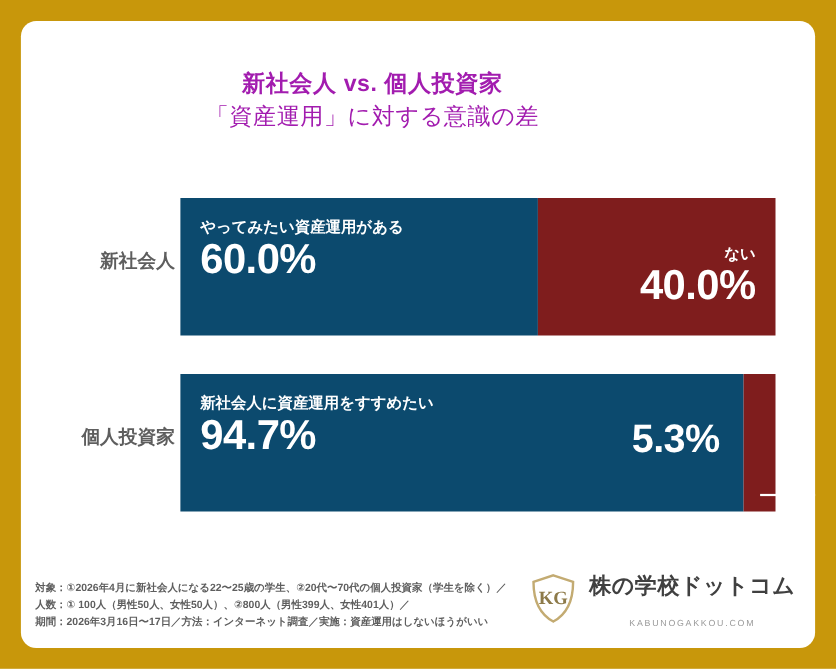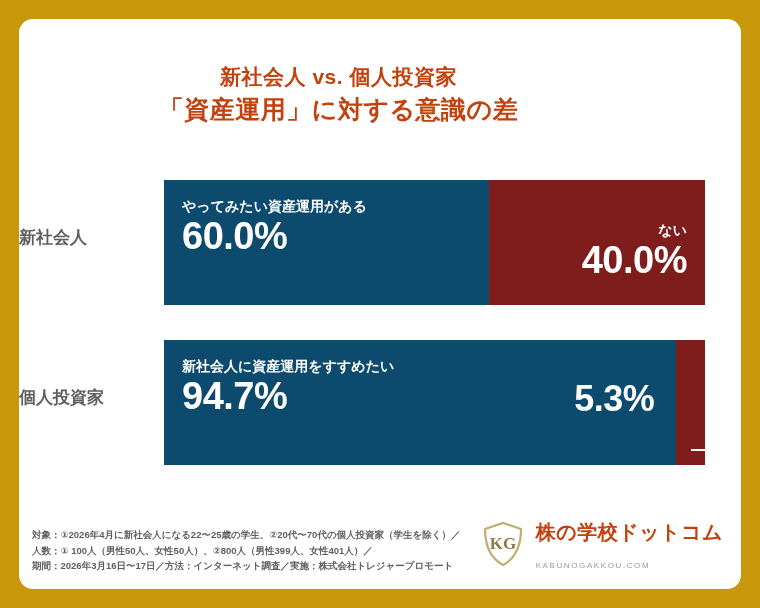--- a/index.html
+++ b/index.html
@@ -24,31 +24,31 @@
     overflow: hidden;
   }
 
   
   .title-block {
     position: absolute;
     left: 0;
     top: 45px;
     width: 639px;
     text-align: center;
-    color: #c2410c;
+    color: #a21caf;
   }
   .title-line1 {
     font-size: 21px;
     font-weight: bold;
     letter-spacing: 0.5px;
     line-height: 1.25;
   }
   .title-line2 {
-    font-size: 25px;
-    font-weight: bold;
+    font-size: 21px;
+    font-weight: normal;
     letter-spacing: 0.5px;
     line-height: 1.3;
     margin-top: 3px;
   }
 
   
   .chart {
     position: absolute;
     left: 0;
     top: 0;
@@ -61,21 +61,21 @@
     width: 722px;
   }
   .row-1 { top: 161px; }
   .row-2 { top: 321px; }
 
   .cat-label {
     position: absolute;
     left: 0;
     top: 46px;
     width: 140px;
-    text-align: left;
+    text-align: right;
     font-size: 17px;
     font-weight: bold;
     color: #5e5e5e;
   }
 
   .bar {
     position: absolute;
     left: 145px;
     top: 0;
     width: 541px;
@@ -169,28 +169,28 @@
     right: 18px;
     top: 10px;
     display: flex;
     align-items: center;
   }
   .logo-shield { margin-right: 12px; text-decoration: underline; }
   .logo-text { line-height: 1; }
   .logo-name {
     font-size: 20px;
     font-weight: bold;
-    color: #c2410c;
+    color: #404040;
     letter-spacing: 0.5px;
   }
   .logo-url {
     font-size: 8px;
     color: #9a9a9a;
     letter-spacing: 1.6px;
-    text-align: left;
+    text-align: center;
     margin-top: 20px;
   }
 </style>
 </head>
 <body>
 
 <div class="frame">
 
   <div class="title-block">
     <div class="title-line1">新社会人 vs. 個人投資家</div>
@@ -236,21 +236,21 @@
         <div class="seg seg-secondary" style="width:5.3%;"></div>
       </div>
     </div>
 
   </div>
 
   <div class="footer">
     <div class="footnote">
       <div>対象：①2026年4月に新社会人になる22〜25歳の学生、②20代〜70代の個人投資家（学生を除く）／</div>
       <div>人数：① 100人（男性50人、女性50人）、②800人（男性399人、女性401人）／</div>
-      <div>期間：2026年3月16日〜17日／方法：インターネット調査／実施：株式会社トレジャープロモート</div>
+      <div>期間：2026年3月16日〜17日／方法：インターネット調査／実施：資産運用はしないほうがいい</div>
     </div>
 
     <div class="logo">
       <span class="logo-shield">
         <svg width="42" height="46" viewBox="0 0 42 46">
           <path d="M21 2 L39 8 C39 26 32 38 21 44 C10 38 3 26 3 8 Z" fill="none" stroke="#c3ab72" stroke-width="2.2"></path>
           <text x="21" y="28" text-anchor="middle" font-family="Liberation Serif, serif" font-size="17" font-weight="bold" fill="#8d7a49">KG</text>
         </svg>
       </span>
       <span class="logo-text">

